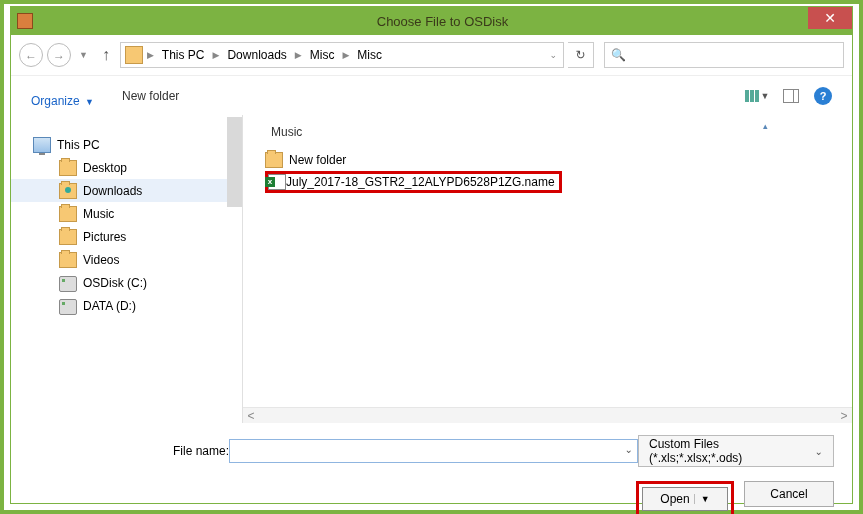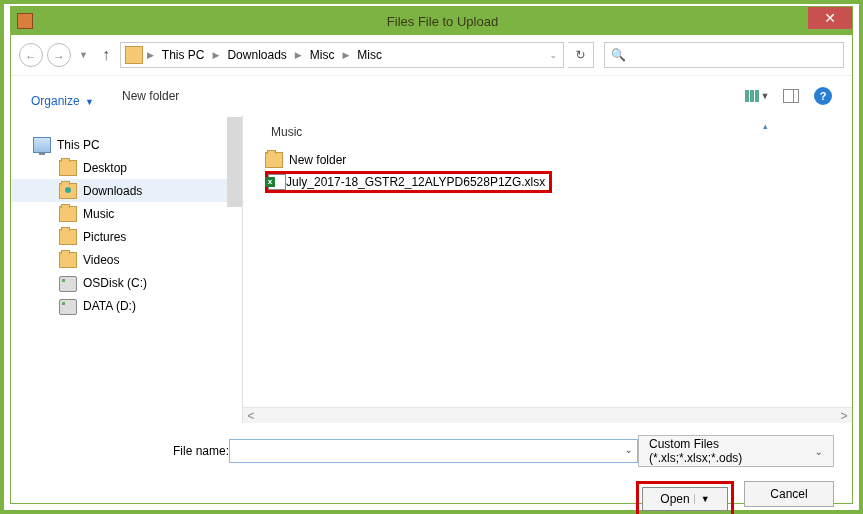--- a/index.html
+++ b/index.html
@@ -80,21 +80,21 @@
   .btn .dd { font-size: 9px; margin-left: 4px; border-left: 1px solid #bbb; padding-left: 6px; }
 </style>
 </head>
 <body>
 
 <div class="outer-border">
   <div class="window">
 
     <div class="titlebar">
       <div class="app-icon"></div>
-      <div class="title">Files File to Upload</div>
+      <div class="title">Choose File to OSDisk</div>
       <div class="close-btn">✕</div>
     </div>
 
     <div class="navbar">
       <div class="nav-circle">←</div>
       <div class="nav-circle">→</div>
       <div class="nav-dd">▼</div>
       <div class="nav-up">↑</div>
       <div class="addrbar">
         <span class="folder-big"></span>
@@ -179,21 +179,21 @@
           <span class="hdr-name">Music</span>
           <span class="sort">▴</span>
         </div>
         <div class="file-row">
           <span class="ico ico-folder"></span>
           <span>New folder</span>
         </div>
         <div class="file-row">
           <span class="red-box">
             <span class="ico ico-xls"></span>
-            <span>July_2017-18_GSTR2_12ALYPD6528P1ZG.xlsx</span>
+            <span>July_2017-18_GSTR2_12ALYPD6528P1ZG.name</span>
           </span>
         </div>
         <div class="hscroll">
           <span class="arrow">&lt;</span>
           <span class="track"></span>
           <span class="arrow">&gt;</span>
         </div>
       </div>
     </div>
 

